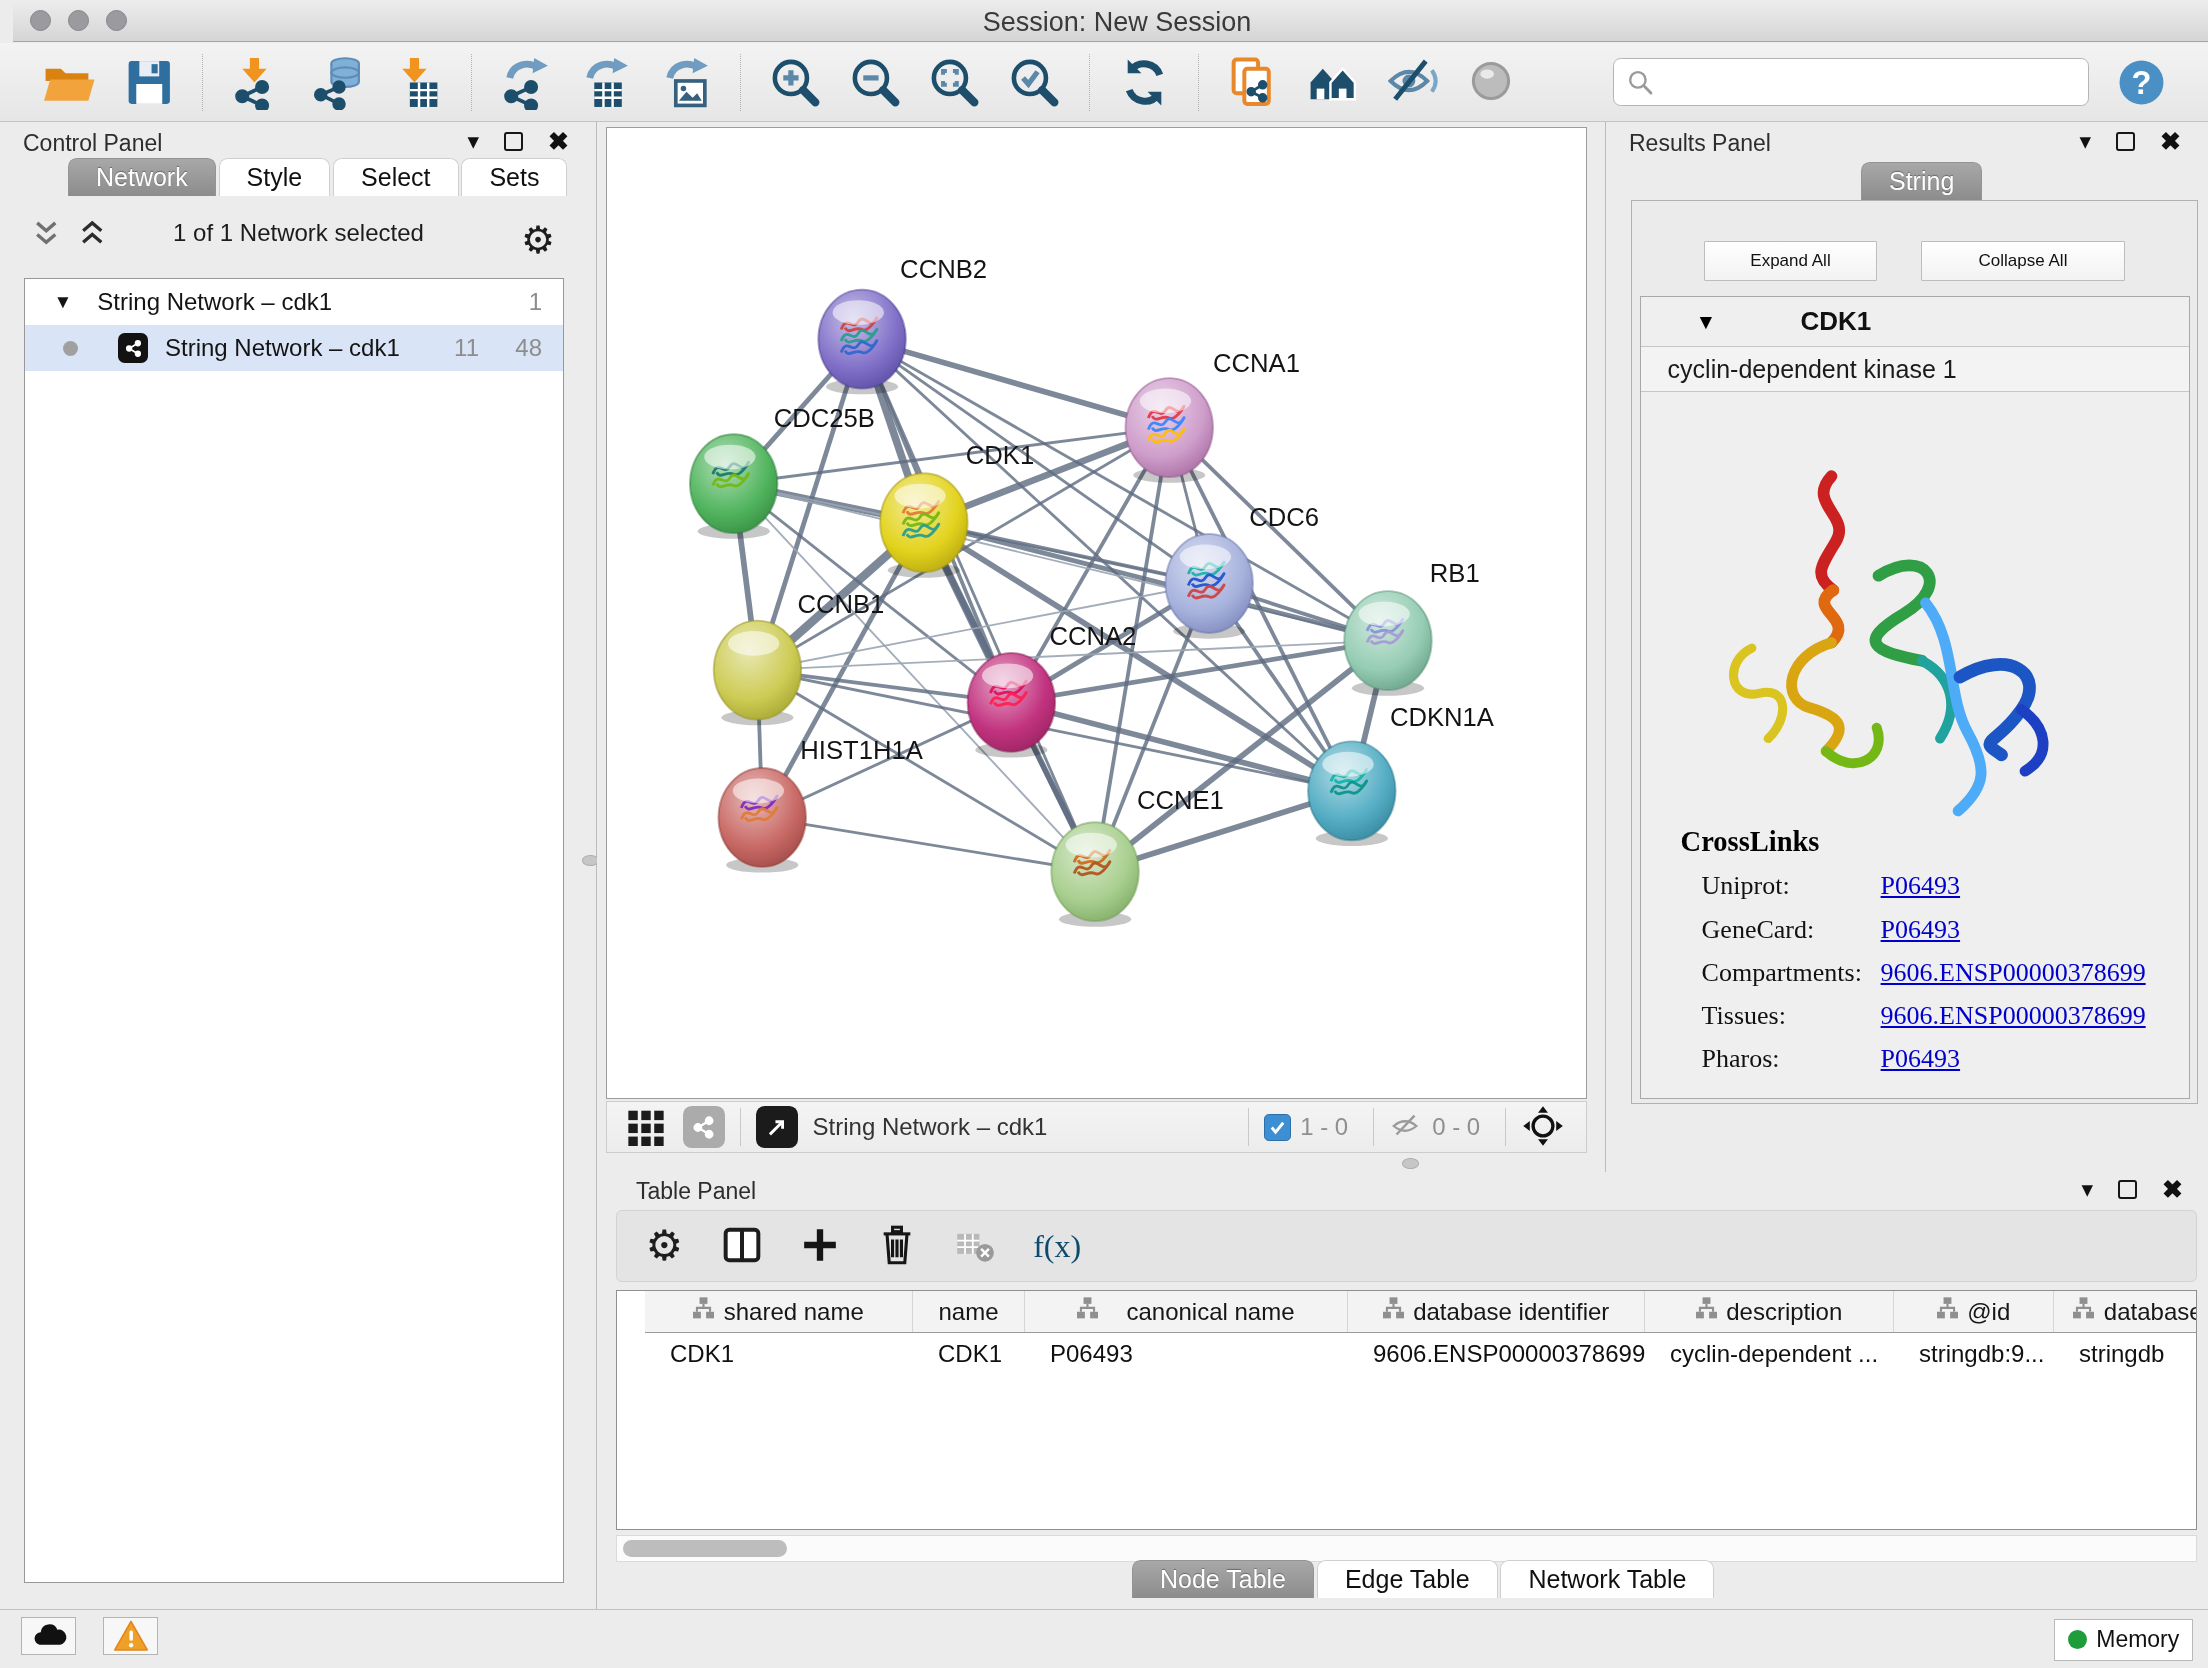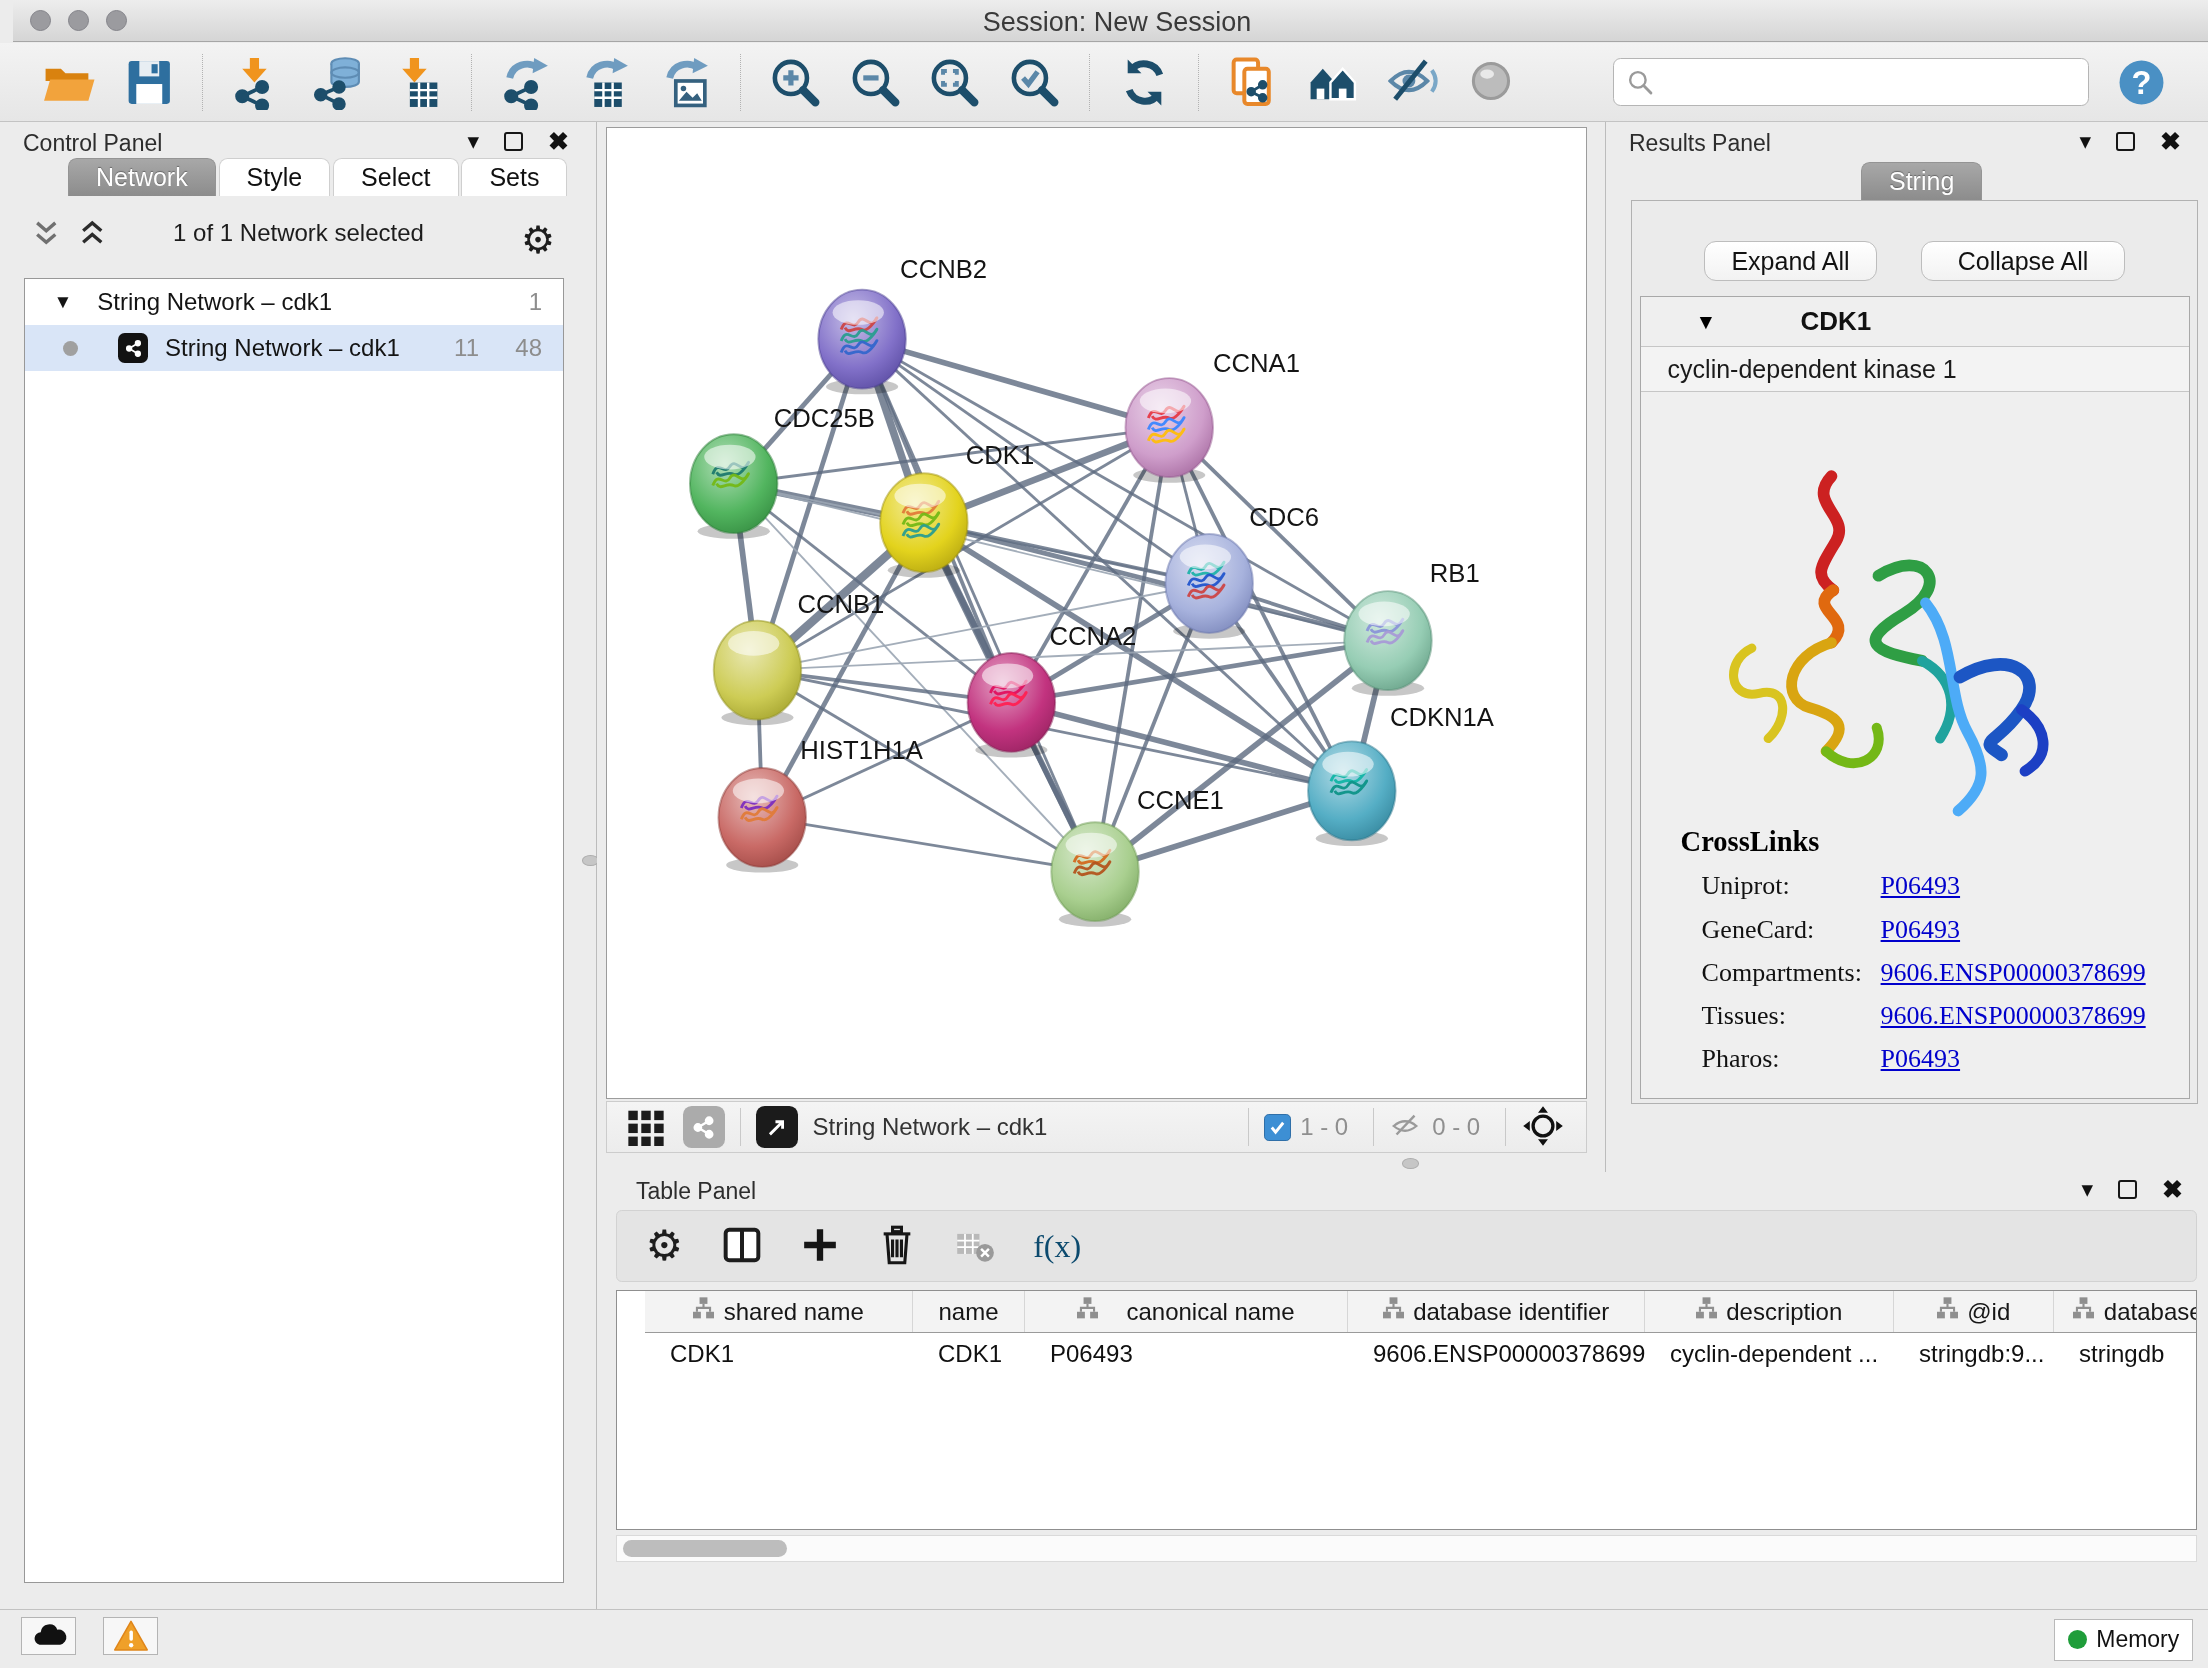--- a/index.html
+++ b/index.html
@@ -50,21 +50,21 @@
   .nt-sep { border-left:1px solid #c9c9c9; height:38px; margin:0 15px; }
   .nt-name { font-size:24px; color:#333; margin-left:15px; }
   .nt-count { font-size:24px; color:#8f8f8f; margin:0 9.5px; }
   .nt-check { width:27px; height:27px; background:#3d8fd4; border:1px solid #2f6fa8; border-radius:4.8px; display:flex; align-items:center; justify-content:center; }
   .dot-splitter { background:#c6c6c6; border:1px solid #adadad; border-radius:50%; }
 
   
   .results-panel { left:1605px; top:122px; width:603px; height:1050px; background:#ececec; border-left:1px solid #bcbcbc; }
   .rp-tab { position:absolute; left:255px; top:40px; }
   .res-box { position:absolute; left:25px; top:78px; width:567px; height:904px; border:1px solid #b1b1b1; background:#ebebeb; }
-  .res-btn { position:absolute; top:40px; height:40px; background:linear-gradient(#ffffff,#f2f2f2); border:1px solid #bdbdbd; border-radius:12px; font-size:25px; color:#111; display:flex; align-items:center; justify-content:center; }
+  .res-btn { position:absolute; top:40px; height:40px; background:linear-gradient(#ffffff,#f2f2f2); border:1px solid #bdbdbd; border-radius:1px; font-size:17px; color:#111; display:flex; align-items:center; justify-content:center; }
   .section { position:absolute; left:7.6px; top:95px; width:550px; height:803px; border:1px solid #a8a8a8; background:#efefef; }
   .sec-head { height:49px; display:flex; align-items:center; }
   .sec-name { font-size:26px; font-weight:bold; color:#111; margin-left:84px; }
   .sec-desc { border-top:1px solid #c6c6c6; border-bottom:1px solid #c6c6c6; background:#f3f3f3; height:46px; display:flex; align-items:center; padding-left:27px; font-size:25px; color:#1a1a1a; }
   .crosslinks { position:absolute; left:0; top:529px; width:100%; font-family:"Liberation Serif", serif; }
   .cl-title { font-size:28.5px; font-weight:bold; color:#000; margin-left:40px; }
   .cl-row { display:flex; margin:13.3px 0 0 61px; font-size:26px; }
   .cl-label { width:179px; color:#111; }
   .cl-link { color:#0000cc; text-decoration:underline; }
 
@@ -771,20 +771,25 @@
           <div class="td" style="width: 160px;">stringdb:9...</div>
           <div class="td" style="width: 169px;">stringdb</div>
         </div>
       </div>
   </div>
 
   <div class="hscroll">
       <span class="hthumb"></span>
     </div>
 
+  <div class="tbl-tabs" id="table-tabs">
+      <span class="tab sel">Node Table</span>
+      <span class="tab">Edge Table</span>
+      <span class="tab">Network Table</span>
+    </div>
 </div>
 
 <div class="abs status-bar">
   <span class="sb-btn" style="left:21px">
     <svg width="38" height="28.5" viewBox="0 0 48 36">
         <path d="M12 30a8 8 0 0 1 1.5-15.8A11 11 0 0 1 34.6 11 8.5 8.5 0 0 1 38 30z" fill="#111"></path>
       </svg>
   </span>
   <span class="sb-btn" style="left:103px">
     <svg width="38" height="34" viewBox="0 0 48 44">

